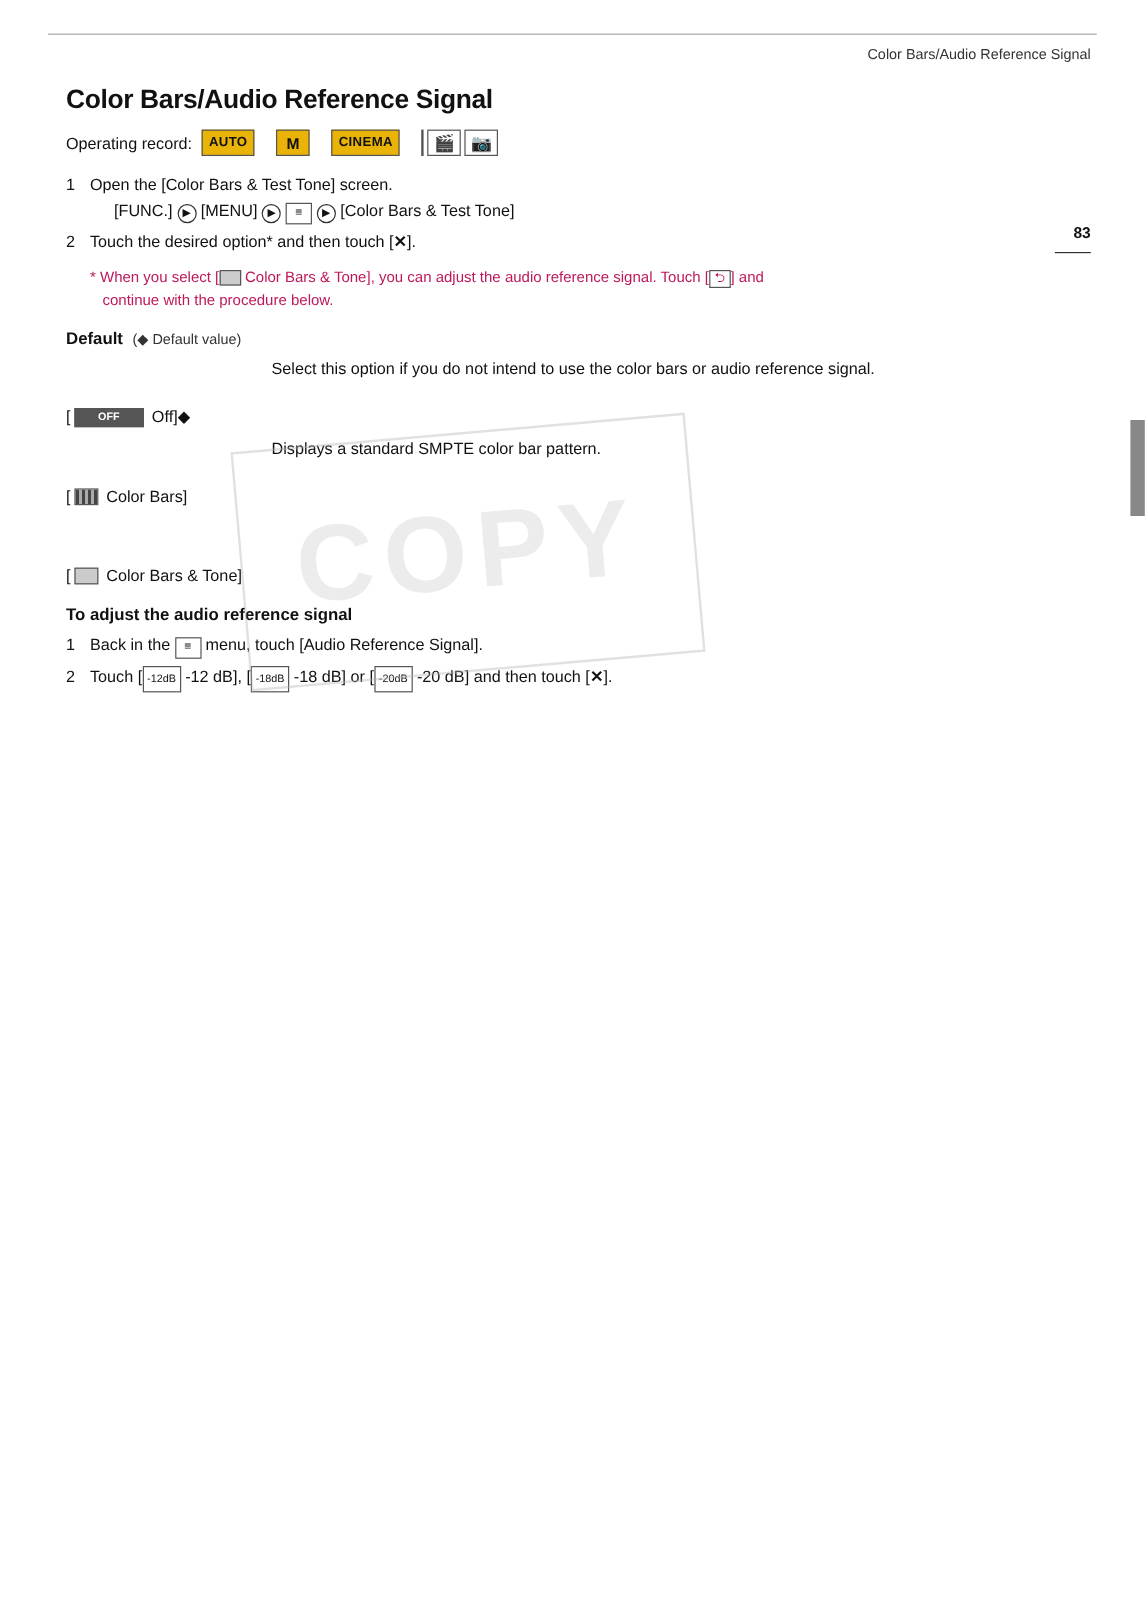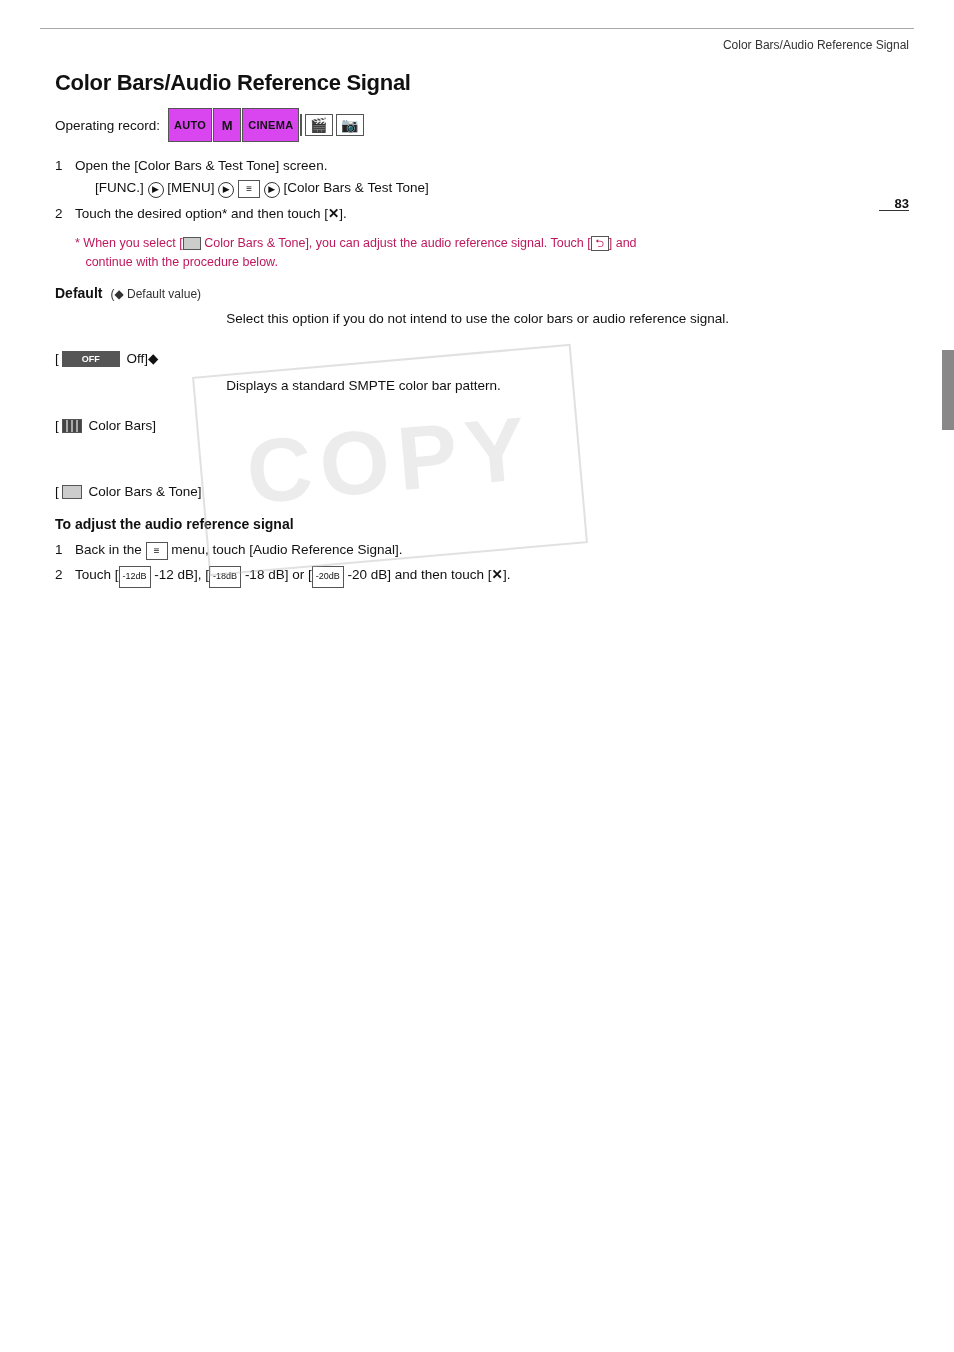--- a/index.html
+++ b/index.html
@@ -52,26 +52,26 @@
     }
     .operating-modes-row .label {
       margin-right: 8px;
     }
     .mode-badge {
       display: inline-flex;
       align-items: center;
       justify-content: center;
       border: 1.5px solid #555;
       padding: 2px 5px;
-      margin-right: 1px;
+      margin-right: 18px;
       font-size: 12px;
       font-weight: bold;
       min-width: 28px;
-      height: 34px;
-      background: #d946ef;
+      height: 22px;
+      background: #eab308;
       letter-spacing: 0.3px;
     }
     .mode-badge.auto { font-size: 11px; }
     .mode-badge.m-mode { font-size: 13px; font-weight: bold; }
     .mode-badge.cinema { font-size: 11px; font-weight: bold; }
     .mode-sep {
       display: inline-block;
       width: 2px;
       height: 22px;
       background: #555;
@@ -129,21 +129,21 @@
     }
     .footnote {
       font-size: 12.5px;
       margin-left: 20px;
       margin-top: 2px;
       color: #be185d;
       line-height: 1.5;
     }
     .page-number {
       position: absolute;
-      top: 196px;
+      top: 186px;
       right: 45px;
       font-size: 13px;
       font-weight: bold;
       color: #111;
     }
     .page-num-line {
       position: absolute;
       top: 210px;
       right: 45px;
       width: 30px;

